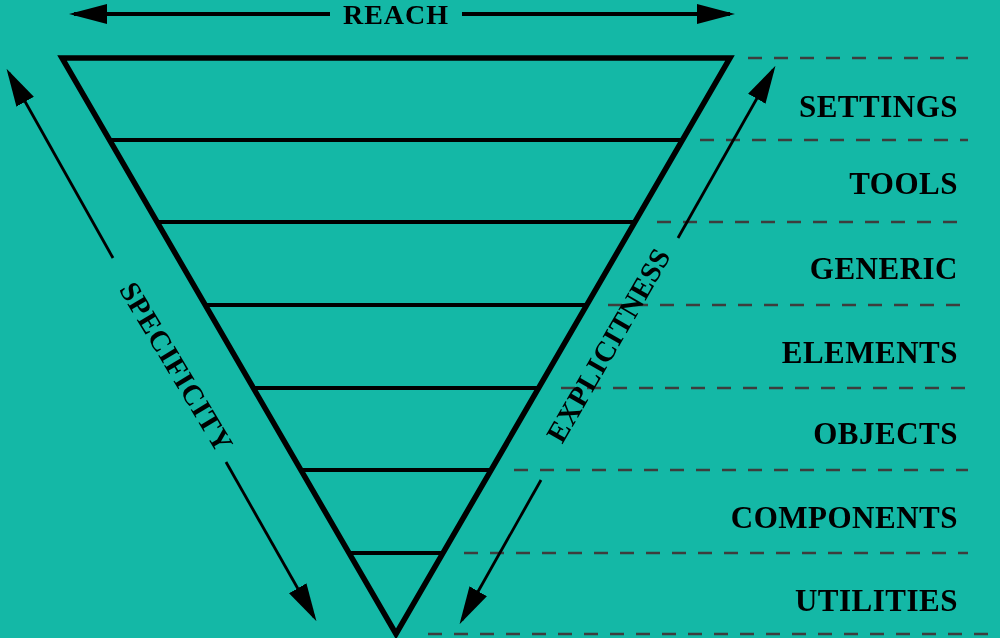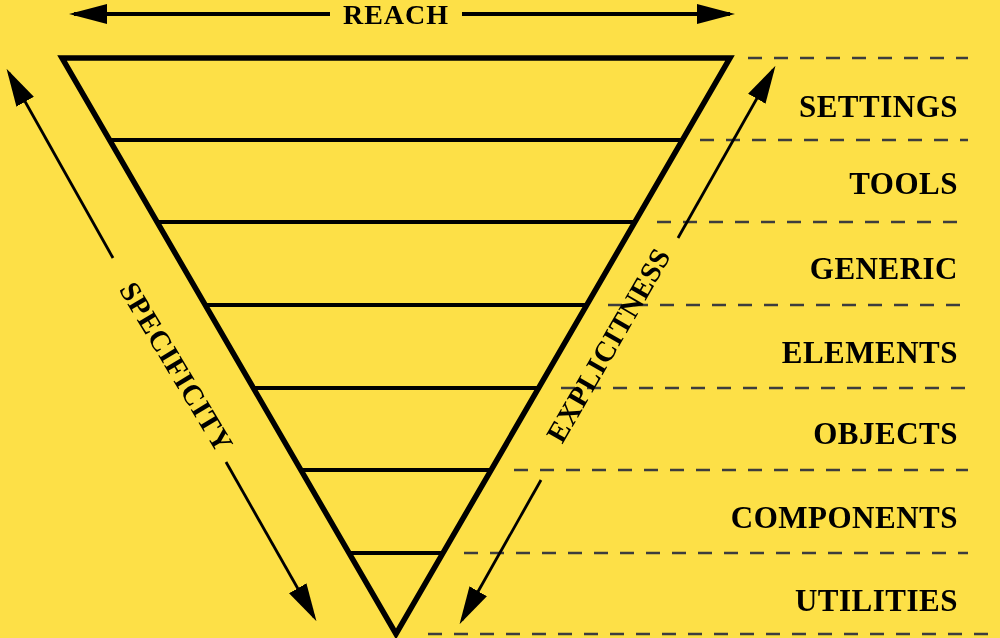--- a/index.html
+++ b/index.html
@@ -7,21 +7,21 @@
     padding: 0;
     background: #ffffff;
     width: 1000px;
     height: 638px;
     overflow: hidden;
   }
   .stage {
     position: relative;
     width: 1000px;
     height: 638px;
-    background: #fde047;
+    background: #14b8a6;
   }
   svg { display: block; }
   text {
     font-family: "Liberation Serif", "DejaVu Serif", serif;
     font-weight: 700;
     fill: #000000;
   }
   .layer-label {
     font-size: 31px;
     letter-spacing: 0.5px;

